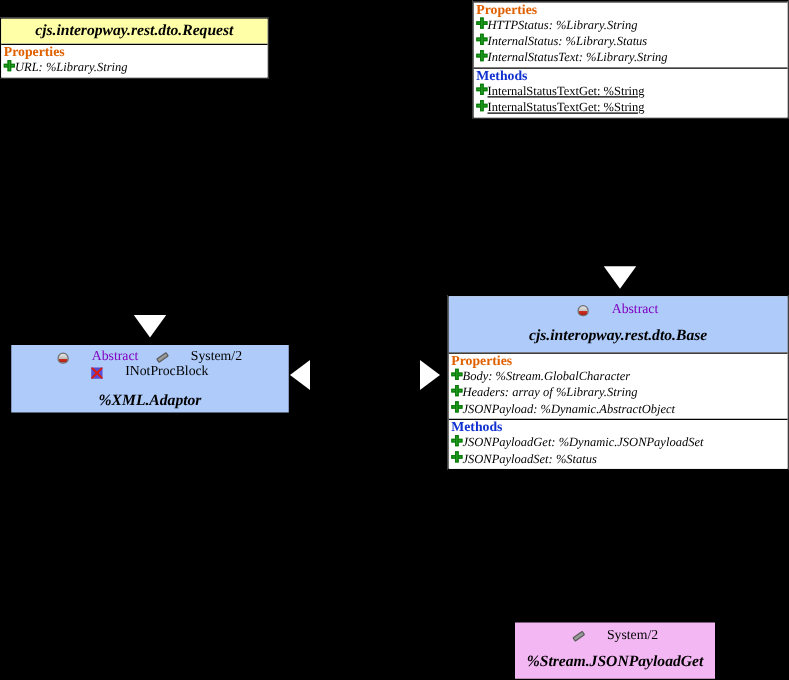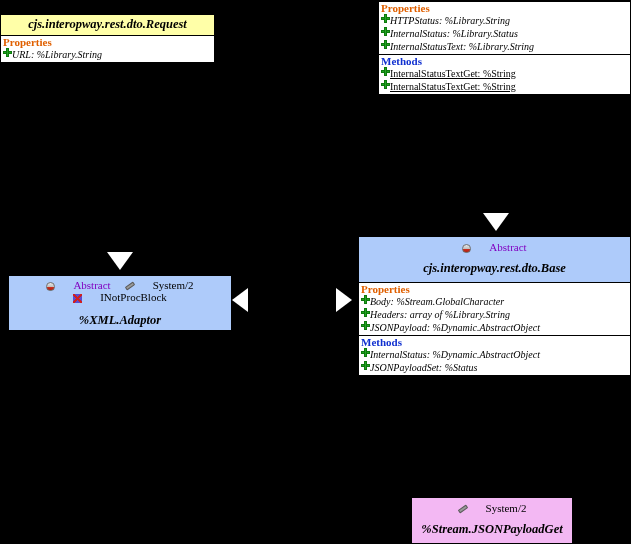--- a/index.html
+++ b/index.html
@@ -259,21 +259,21 @@
       </div>
       <div class="member">
         <span class="ico-plus"></span>
         <span class="m-text">JSONPayload: %Dynamic.AbstractObject</span>
       </div>
     </div>
     <div class="compartment">
       <div class="comp-label methods">Methods</div>
       <div class="member">
         <span class="ico-plus"></span>
-        <span class="m-text">InternalStatus: %Dynamic.AbstractObject</span>
+        <span class="m-text">JSONPayloadGet: %Dynamic.JSONPayloadSet</span>
       </div>
       <div class="member">
         <span class="ico-plus"></span>
         <span class="m-text">JSONPayloadSet: %Status</span>
       </div>
     </div>
   </div>
 
   <div class="cls" id="box-adaptor">
     <div class="cls-header">

